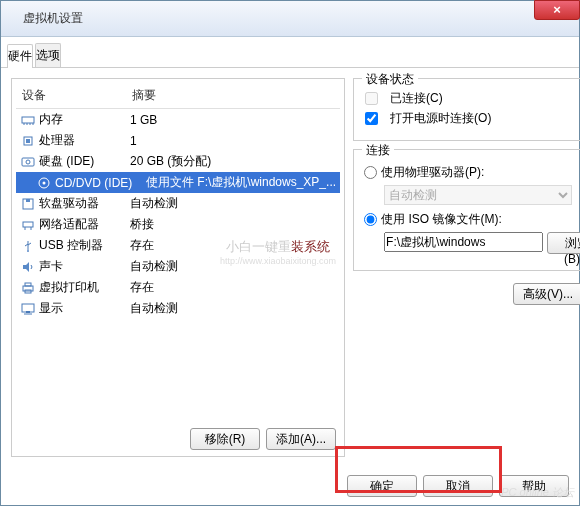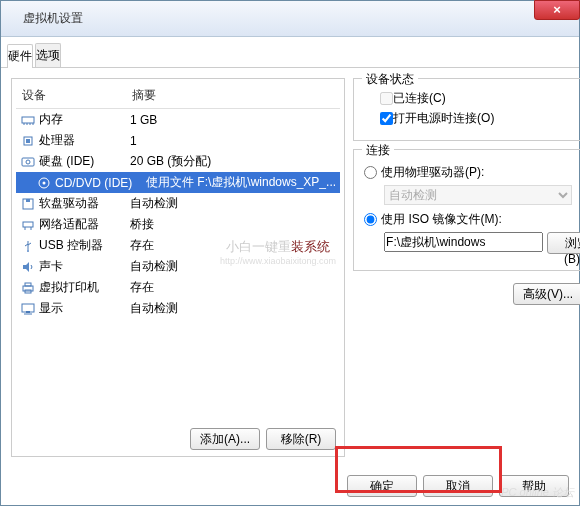--- a/index.html
+++ b/index.html
@@ -18,21 +18,21 @@
 .lphdr .c2 { flex: 1; }
 .devlist { flex: 1; overflow: hidden; }
 .devrow { display: flex; padding: 2px 4px; align-items: center; cursor: default; }
 .devrow.sel { background: #3874d6; color: #fff; padding-left: 20px; }
 .devrow .ico { width: 16px; height: 14px; margin-right: 3px; display: inline-flex; align-items: center; justify-content: center; }
 .devrow .c1 { width: 110px; display: flex; align-items: center; overflow: hidden; white-space: nowrap; }
 .devrow .c2 { flex: 1; overflow: hidden; white-space: nowrap; text-overflow: ellipsis; }
 .rightpanel { width: 230px; display: flex; flex-direction: column; gap: 8px; }
 .group { border: 1px solid #ccc; padding: 8px 10px 10px 10px; position: relative; }
 .group .gtitle { position: absolute; top: -8px; left: 8px; background: #fff; padding: 0 4px; }
-.chk { display: flex; gap: 0; margin: 3px 16px; }
+.chk { display: flex; gap: 12px; margin: 3px 1px; }
 .chk input { margin: 0; }
 .radio { display: flex; align-items: center; gap: 4px; margin: 6px 0 4px 0; }
 .indent { margin-left: 20px; display: flex; gap: 4px; margin-bottom: 6px; }
 .indent select, .indent input[type=text] { flex: 1; font-size: 12px; height: 20px; }
 .btn { font-size: 12px; padding: 2px 8px; min-width: 70px; height: 22px; background: linear-gradient(#fdfdfd,#e8e8e8); border: 1px solid #999; border-radius: 3px; cursor: pointer; }
 .btn.small { min-width: 60px; }
 .btn:disabled { color: #999; }
 .advrow { display: flex; justify-content: flex-end; margin-top: 4px; }
 .footerbar2 { padding: 8px 10px; display: flex; justify-content: flex-end; gap: 6px; }
 .leftfooter { display: flex; justify-content: flex-end; gap: 6px; padding: 6px 4px 2px 4px; }
@@ -188,22 +188,22 @@
                   <line x1="5" y1="9" x2="9" y2="9" stroke="#4a7ab8" stroke-width="2"></line>
                   <line x1="3" y1="11" x2="11" y2="11" stroke="#4a7ab8"></line>
                 </svg>
               </span>
               <span>显示</span>
             </div>
             <div class="c2">自动检测</div>
           </div>
         </div>
       <div class="leftfooter">
+        <button class="btn">移除(R)</button>
         <button class="btn">添加(A)...</button>
-        <button class="btn">移除(R)</button>
       </div>
     </div>
 
     <div class="rightpanel">
       <div class="group">
         <div class="gtitle">设备状态</div>
         <label class="chk">
           <input type="checkbox" id="chk-conn" disabled="" style="">
           <span>已连接(C)</span>
         </label>

